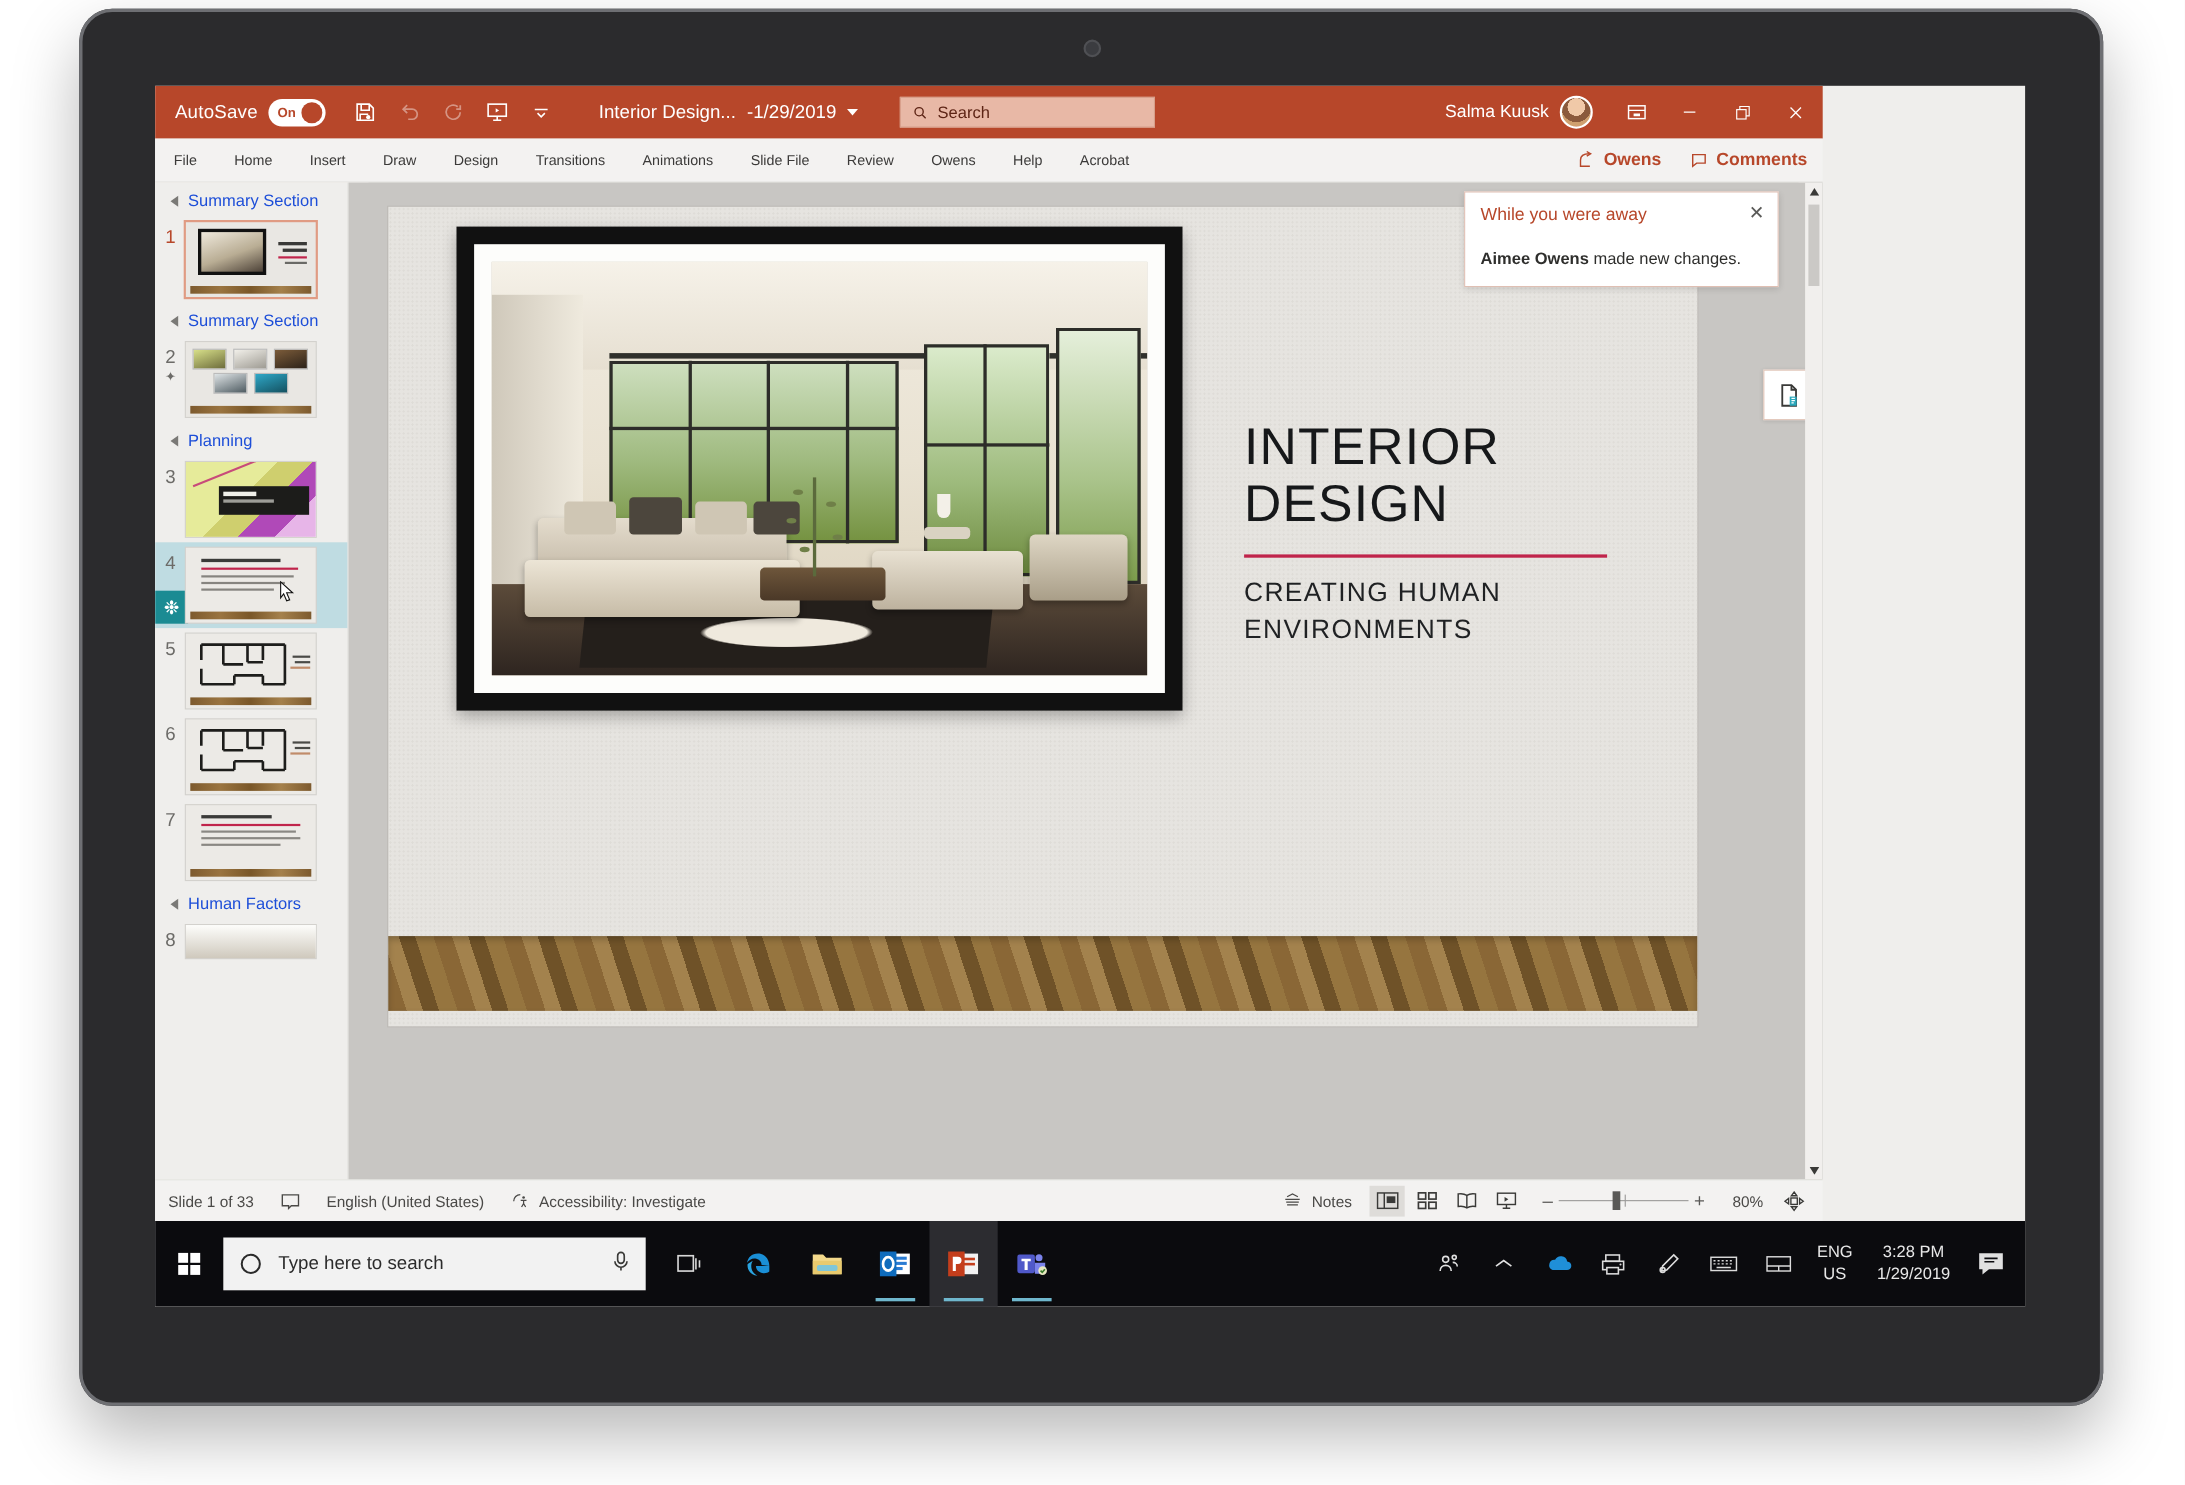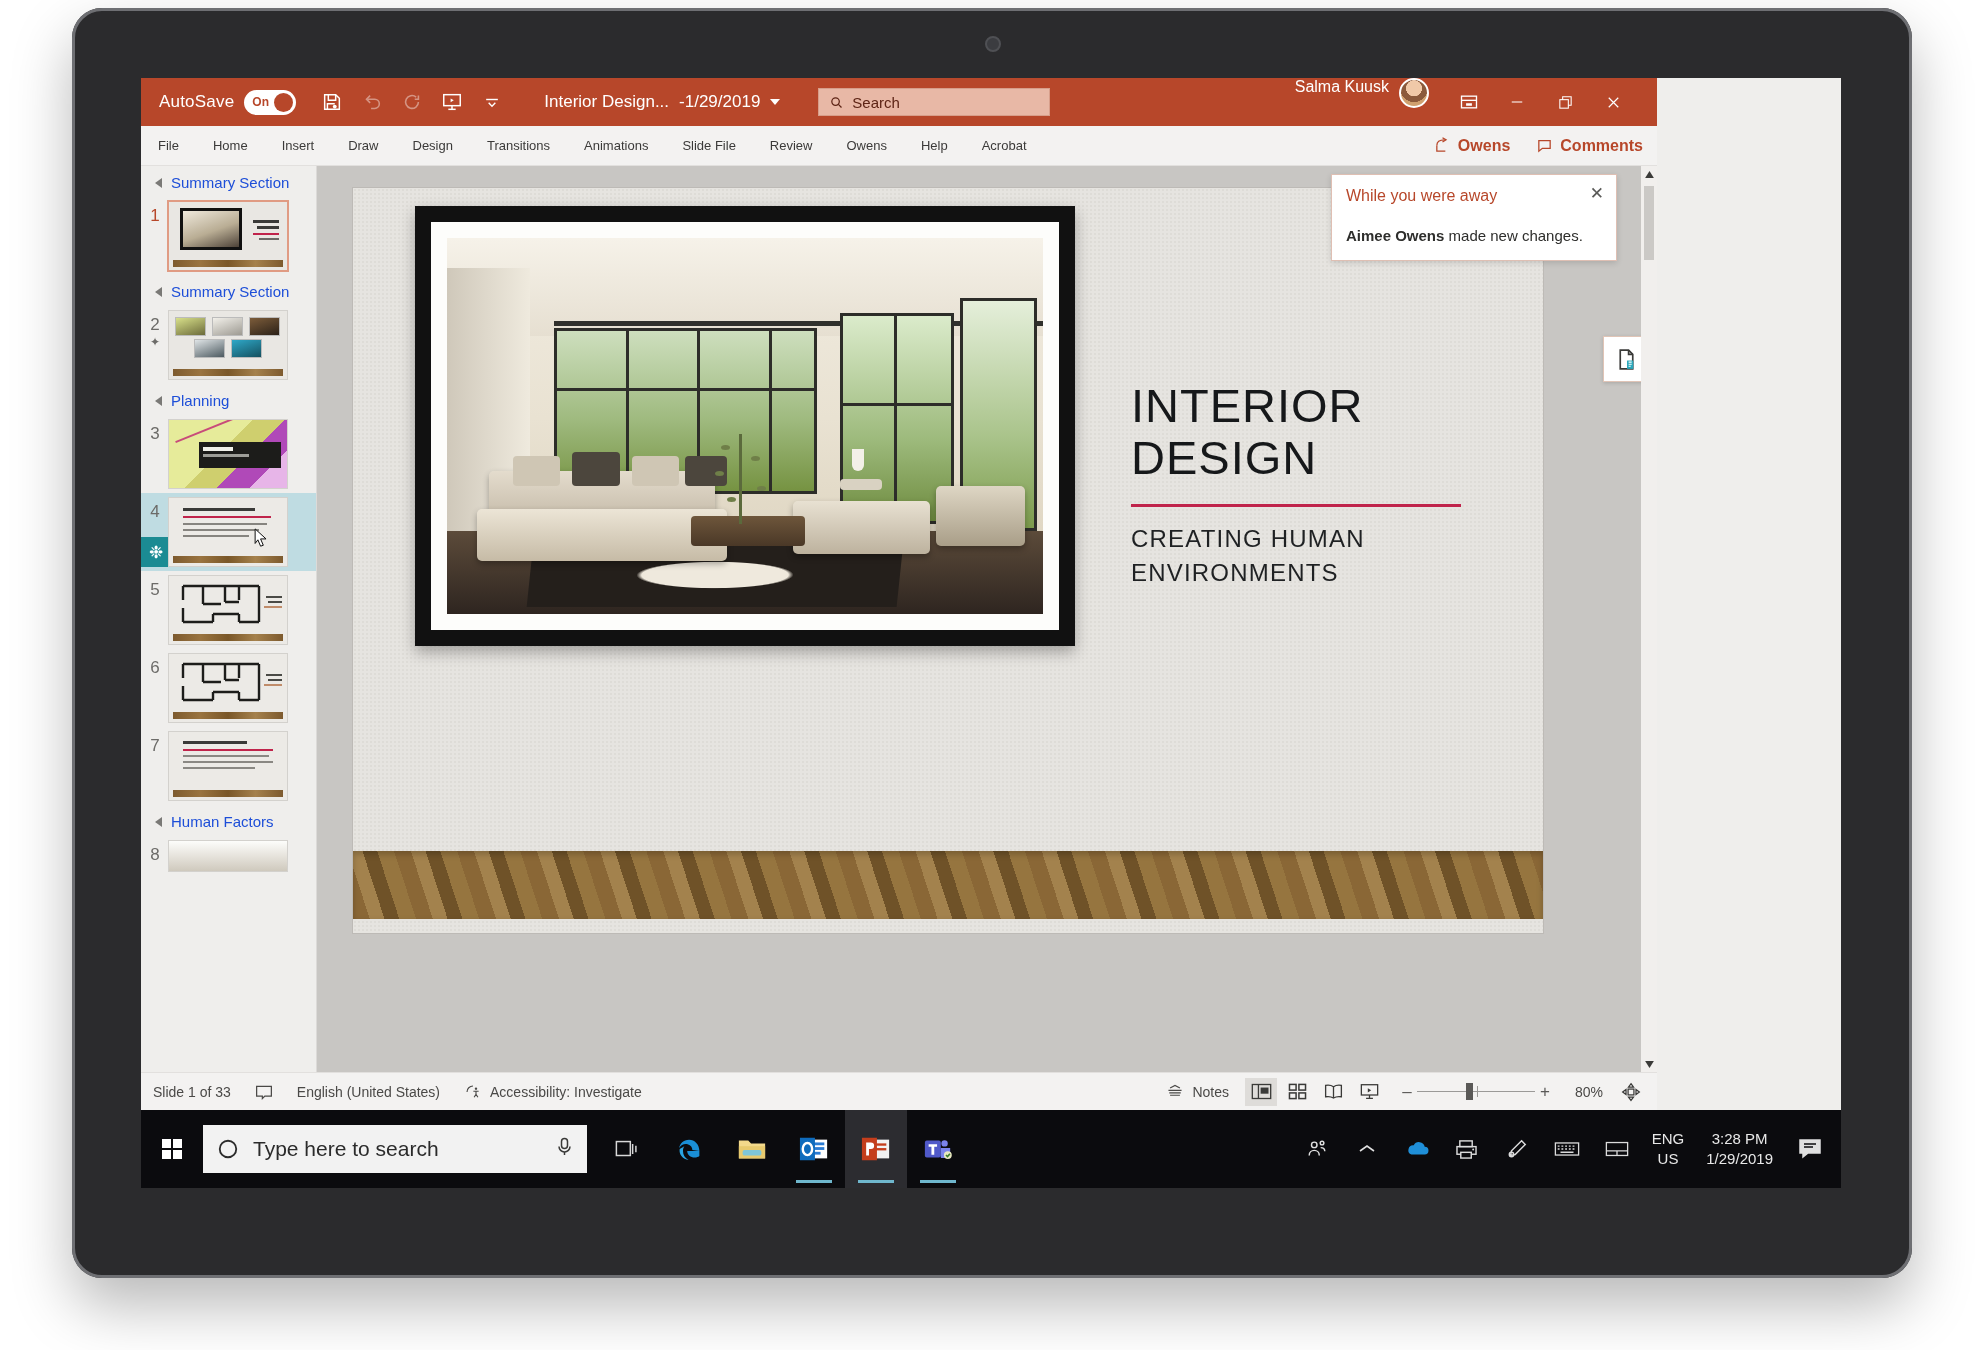--- a/index.html
+++ b/index.html
@@ -73,21 +73,21 @@
     display:flex; align-items:center; gap:10px;
   }
   .caret-down { width:0;height:0;border-left:5px solid transparent;border-right:5px solid transparent;border-top:6px solid #fff; }
 
   .search-box {
     margin-left:38px; width:232px; height:28px;
     background:#e8b8a6; border:1px solid #d79e8a;
     display:flex; align-items:center; padding-left:10px; gap:8px;
     font-size:15px; color:#5d2415;
   }
-  .titlebar-right { margin-left:auto; display:flex; align-items:flex-start; gap:0px; padding-right:20px; }
+  .titlebar-right { margin-left:auto; display:flex; align-items:center; gap:0px; padding-right:1px; }
   .user-name { font-size:16px; margin-right:10px; white-space:nowrap; }
   .avatar {
     width:30px; height:30px; border-radius:50%;
     background: radial-gradient(circle at 50% 32%, #f0c9a8 0 36%, #8b5a3c 37% 62%, #cfa06f 63% 100%);
     border:2px solid #fff; margin-right:16px;
   }
   .win-btn { width:48px; height:48px; display:flex;align-items:center;justify-content:center; }
 
   
   .ribbon {
@@ -229,21 +229,21 @@
   .zoom-pct { width:44px; text-align:center; font-size:14px; }
 
   
   #taskbar {
     position:absolute; left:0; bottom:0; width:1700px; height:78px;
     background:#0b0b0e; display:flex; align-items:center; color:#e8e8e8;
   }
   .start-btn { width:62px; height:78px; display:flex; align-items:center; justify-content:center; }
   .tb-search {
     width:384px; height:48px; background:#f2f2f2; color:#2b2b2b;
-    display:flex; align-items:center; gap:14px; padding:0 14px; font-size:21px;
+    display:flex; align-items:center; gap:14px; padding:0 14px; font-size:17px;
   }
   .tb-icons { display:flex; align-items:center; gap:0; margin-left:10px; }
   .tb-app { width:62px; height:78px; display:flex; align-items:center; justify-content:center; position:relative; }
   .tb-app.active { background:#2c2c30; }
   .tb-app .underline { position:absolute; bottom:5px; left:13px; width:36px; height:3px; background:#6fb7cd; }
   .tray { margin-left:auto; display:flex; align-items:center; gap:0; padding-right:6px; }
   .tray-ico { width:50px; height:78px; display:flex; align-items:center; justify-content:center; }
   .clock { text-align:center; font-size:15px; line-height:20px; padding:0 12px; }
   .lang { text-align:center; font-size:15px; line-height:20px; padding:0 10px; }
 </style>

